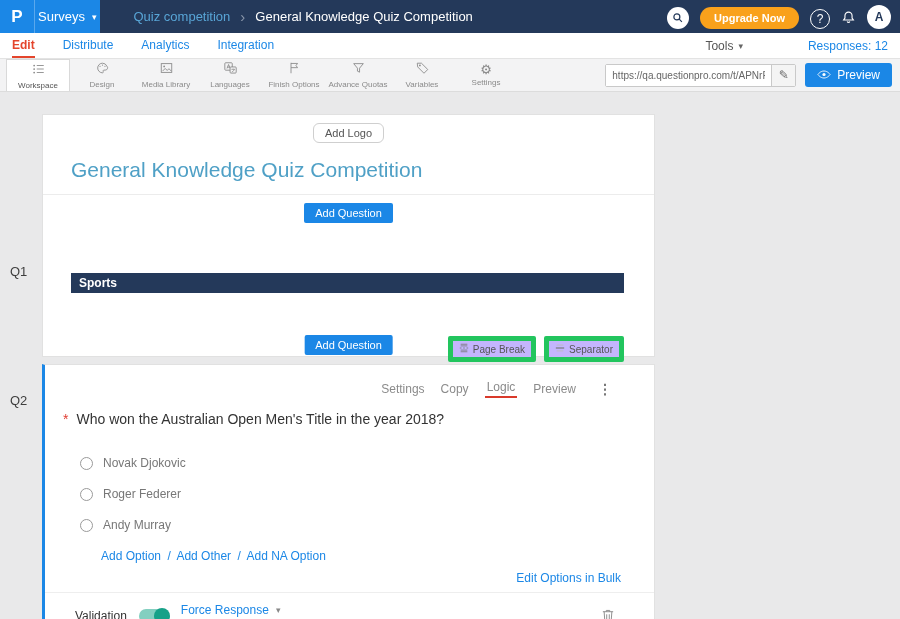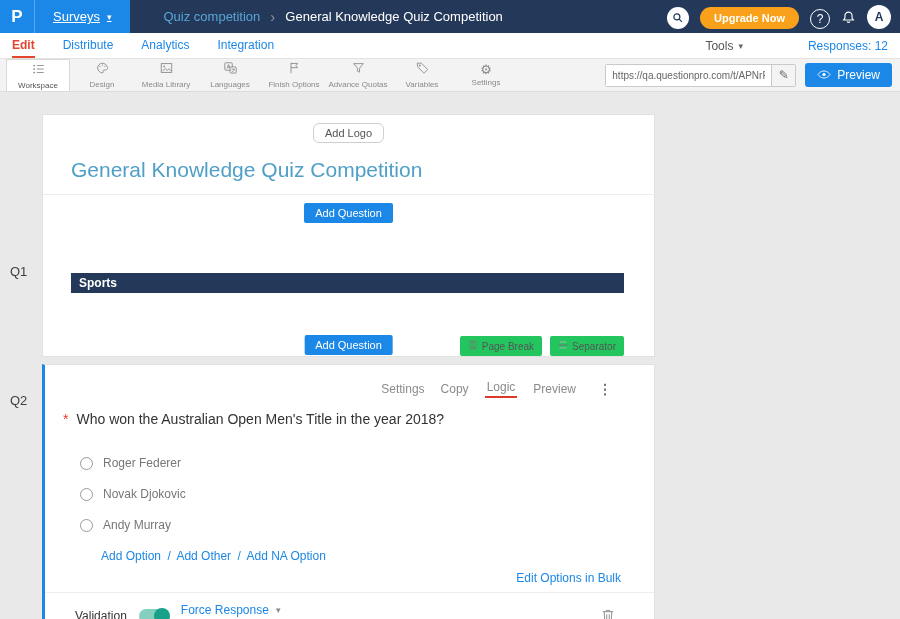--- a/index.html
+++ b/index.html
@@ -5,21 +5,21 @@
   html,body{margin:0;padding:0;width:900px;height:619px;overflow:hidden;
     font-family:"Liberation Sans", sans-serif;background:#e9e9ea;}
   *{box-sizing:border-box;}
   .clickable{cursor:pointer;}
 
   
   .topbar{height:33px;background:#24395a;display:flex;align-items:center;}
   .logo{width:34px;height:33px;background:#1b87e6;color:#fff;font-weight:bold;
     font-size:17px;display:flex;align-items:center;justify-content:center;}
   .surveys-btn{height:33px;background:#1b87e6;color:#fff;display:flex;align-items:center;
-    gap:7px;padding:0 18px;font-size:13px;border-left:1px solid rgba(255,255,255,.28);text-decoration:underline;}
+    gap:7px;padding:0 3px;font-size:13px;border-left:1px solid rgba(255,255,255,.28);}
   .surveys-btn .caret{font-size:9px;}
   .breadcrumb{margin-left:34px;font-size:13px;display:flex;align-items:center;gap:10px;}
   .bc-parent{color:#58a5d6;text-decoration:none;}
   .bc-sep{color:#8a97ab;font-size:15px;}
   .bc-current{color:#fff;}
   .topbar-right{margin-left:auto;display:flex;align-items:flex-end;gap:11px;padding-right:9px;}
   .search-circle{width:22px;height:22px;background:#fff;border-radius:50%;
     display:flex;align-items:center;justify-content:center;}
   .upgrade-btn{background:#f9a11b;color:#fff;font-size:11px;font-weight:bold;
     padding:5px 14px;border:0;border-radius:12px;}
@@ -70,21 +70,21 @@
   .survey-title{margin:15px 0 0 28px;font-size:21px;font-weight:400;color:#4fa0c6;}
   .divider{border:0;border-top:1px solid #ececec;margin:12px 0 0 0;}
   .addq-row{display:flex;justify-content:center;margin-top:8px;}
   .btn-blue{background:#1b87e6;color:#fff;font-size:11px;padding:4px 11px;border:0;
     border-radius:2px;}
   .section-bar{margin:50px 30px 0 28px;background:#24395a;color:#fff;font-weight:bold;
     font-size:12px;padding:3px 8px;}
   .bottom-row{position:relative;margin-top:42px;height:21px;}
   .bottom-row .btn-blue{position:absolute;left:50%;transform:translateX(-50%);}
   .mini-btns{position:absolute;right:30px;top:1px;display:flex;gap:8px;}
-  .mini-btn{background:#22c55e;border:2px solid #22c55e;font-size:10px;color:#555;
+  .mini-btn{background:#c4b5fd;border:5px solid #22c55e;font-size:10px;color:#555;
     padding:2px 6px;display:flex;align-items:center;gap:4px;border-radius:2px;}
 
   
   .card2{top:272px;height:300px;border-left:3px solid #1b87e6;}
   .q2-menu{display:flex;justify-content:flex-end;align-items:center;gap:16px;
     padding:15px 42px 0 0;font-size:12px;color:#8b8b8b;}
   .q2-menu a{color:#8b8b8b;text-decoration:none;}
   .q2-menu .logic{border-bottom:2px solid #d93a2b;padding:0 2px 2px 2px;}
   .dots{font-size:14px;color:#777;font-weight:bold;margin-left:6px;}
   .qrow{margin:13px 40px 0 18px;font-size:14px;color:#333;display:flex;gap:8px;}
@@ -279,25 +279,25 @@
       <a class="clickable">Preview</a>
       <span class="dots clickable">⋮</span>
     </div>
     <div class="qrow">
       <span class="req">*</span>
       <span class="clickable">Who won the Australian Open Men's Title in the year 2018?</span>
     </div>
     <div class="options">
       <div class="opt">
         <span class="radio clickable"></span>
-        <span class="opt-label clickable">Roger Federer</span>
+        <span class="opt-label clickable">Novak Djokovic</span>
       </div>
       <div class="opt">
         <span class="radio clickable"></span>
-        <span class="opt-label clickable">Novak Djokovic</span>
+        <span class="opt-label clickable">Roger Federer</span>
       </div>
       <div class="opt">
         <span class="radio clickable"></span>
         <span class="opt-label clickable">Andy Murray</span>
       </div>
     </div>
     <div class="links-row">
       <a class="clickable">Add Option</a>
       <span class="sep">/</span>
       <a class="clickable">Add Other</a>

